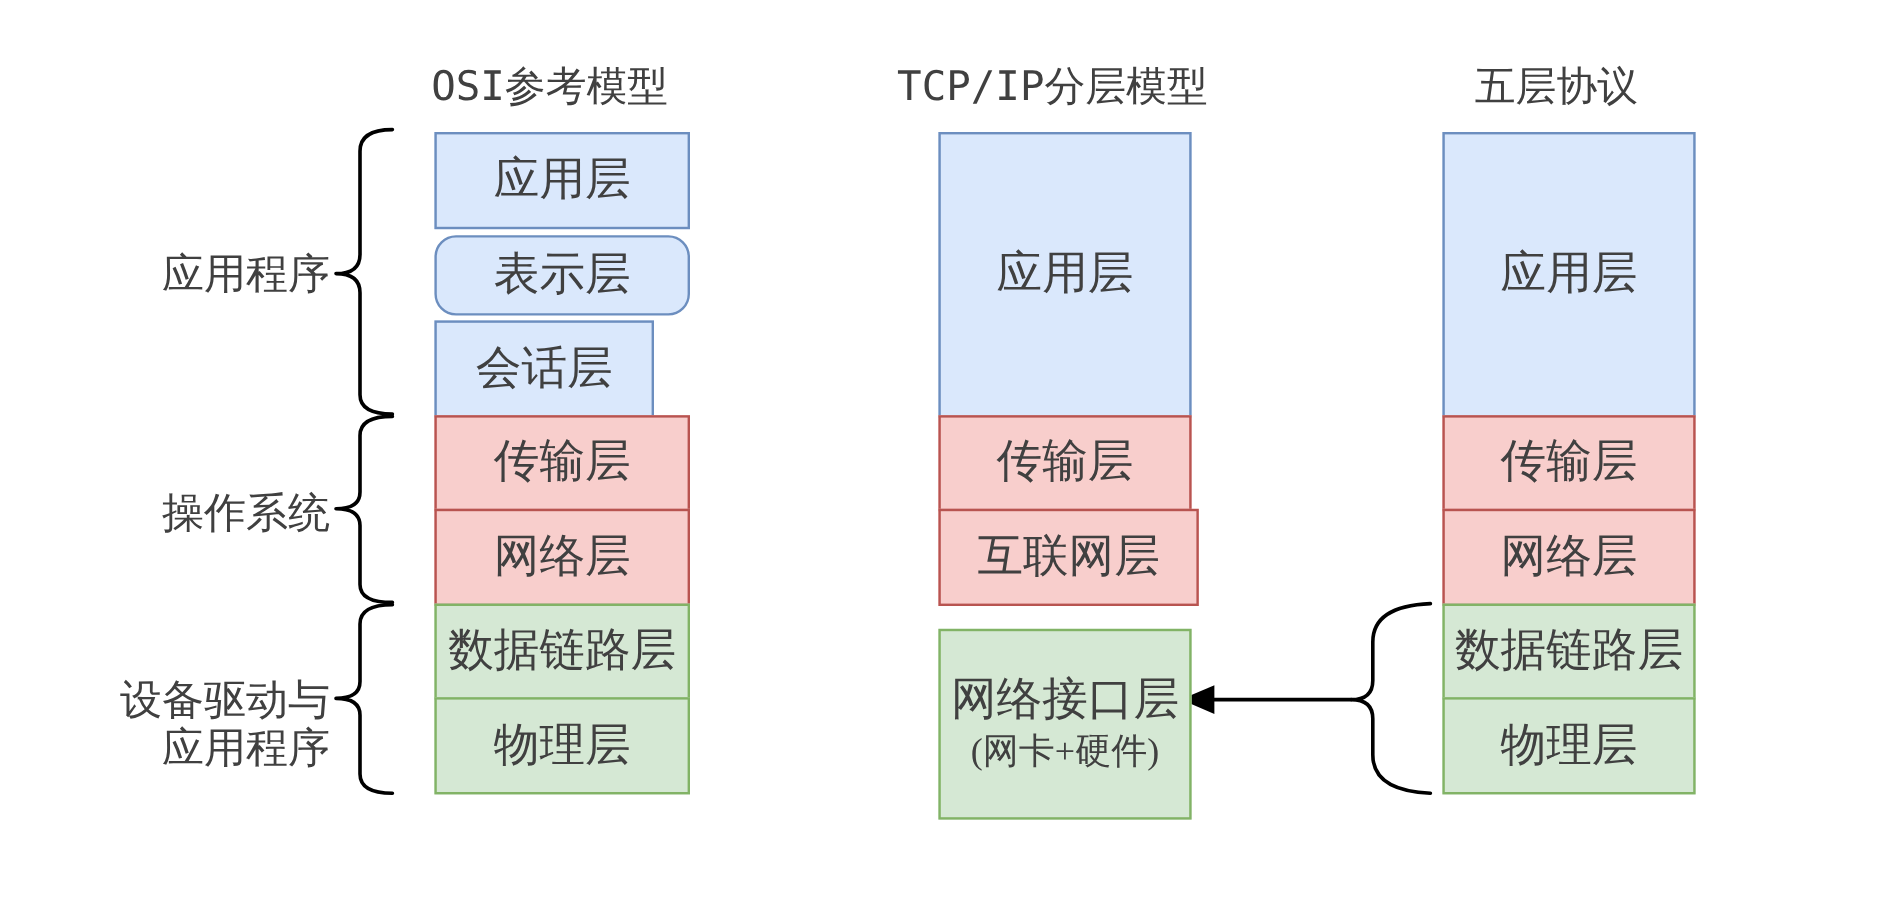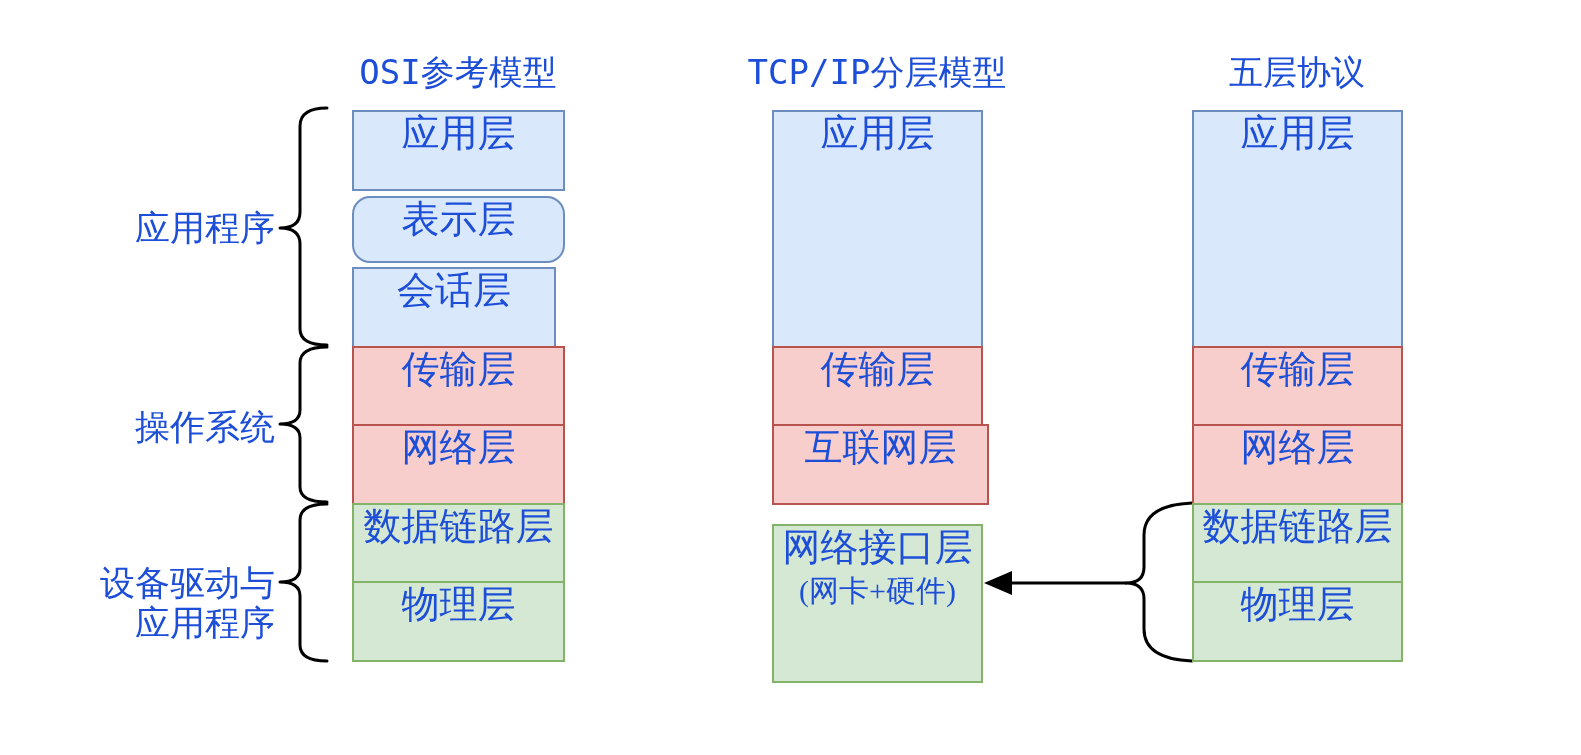--- a/index.html
+++ b/index.html
@@ -3,21 +3,21 @@
 <meta charset="utf-8">
 <style>
   html, body { margin: 0; padding: 0; background: #ffffff; }
   .canvas {
     position: relative;
     width: 1581px;
     height: 755px;
     background: #ffffff;
     overflow: hidden;
     font-family: "Liberation Serif", "DejaVu Serif", serif;
-    color: #1d4ed8;
+    color: #404040;
   }
   .overlay {
     position: absolute;
     left: 0; top: 0;
     width: 1581px; height: 755px;
     pointer-events: none;
   }
   .col-title {
     position: absolute;
     top: 52px;
@@ -28,23 +28,25 @@
     font-size: 34px;
     font-family: "DejaVu Sans Mono", "Liberation Serif", serif;
   }
   .box {
     position: absolute;
     box-sizing: border-box;
     border: 2px solid #000;
     display: flex;
     flex-direction: column;
     align-items: center;
+    justify-content: center;
     text-align: center;
     font-size: 38px;
     line-height: 1.15;
+    margin-left: 10px;
   }
   .box.blue  { background: #dae8fc; border-color: #6c8ebf; }
   .box.red   { background: #f8cecc; border-color: #b85450; }
   .box.green { background: #d5e8d4; border-color: #82b366; }
   .box .sub {
     font-size: 30px;
     margin-top: 4px;
     font-family: Liberation Serif, serif;
   }
   .side-label {
@@ -87,21 +89,21 @@
     <div>设备驱动与</div>
     <div>应用程序</div>
   </div>
 
   <div class="box blue" style="left:352px; top:110px; width:213px; height:81px;">
     <span>应用层</span>
   </div>
   <div class="box blue" style="left:352px; top:196px; width:213px; height:67px;border-radius:18px;">
     <span>表示层</span>
   </div>
-  <div class="box blue" style="left:352px; top:267px; width:204px; height:81px;">
+  <div class="box blue" style="left:352px; top:267px; width:183px; height:81px;">
     <span>会话层</span>
   </div>
   <div class="box red" style="left:352px; top:346px; width:213px; height:80px;">
     <span>传输层</span>
   </div>
   <div class="box red" style="left:352px; top:424px; width:213px; height:81px;">
     <span>网络层</span>
   </div>
   <div class="box green" style="left:352px; top:503px; width:213px; height:80px;">
     <span>数据链路层</span>

